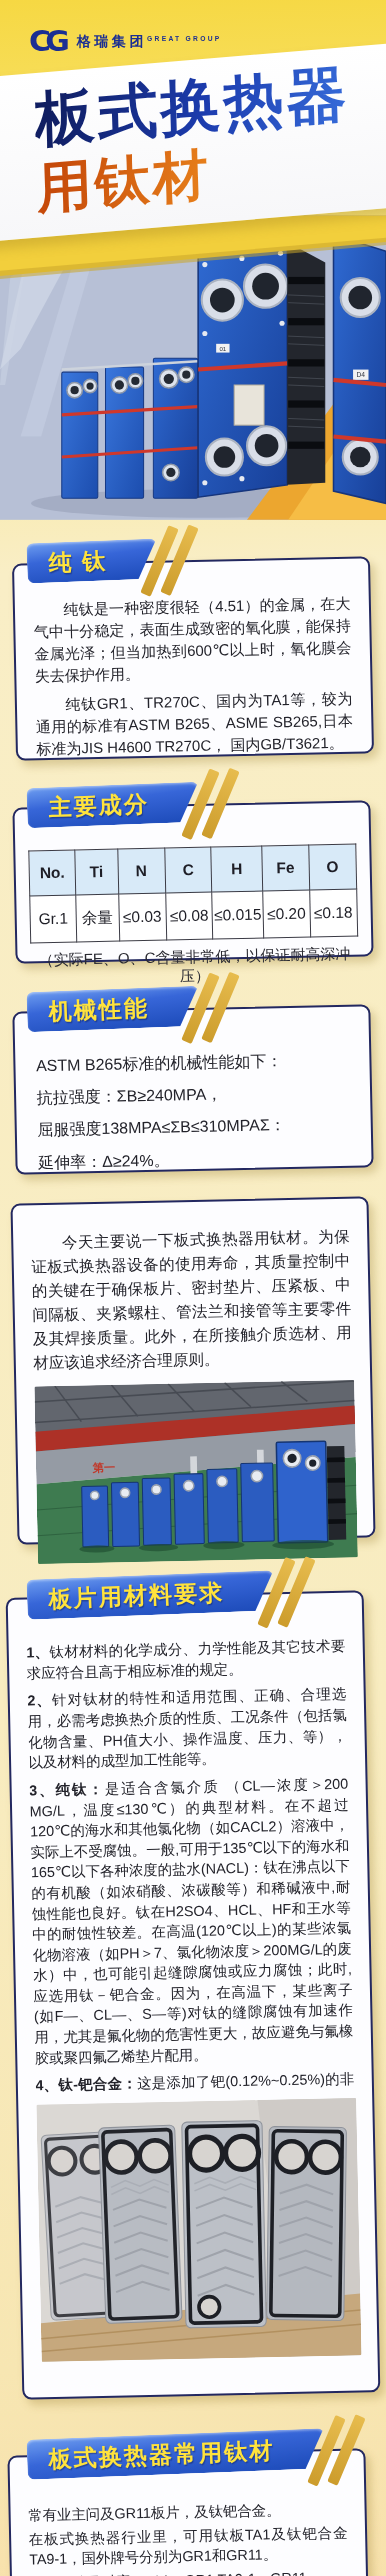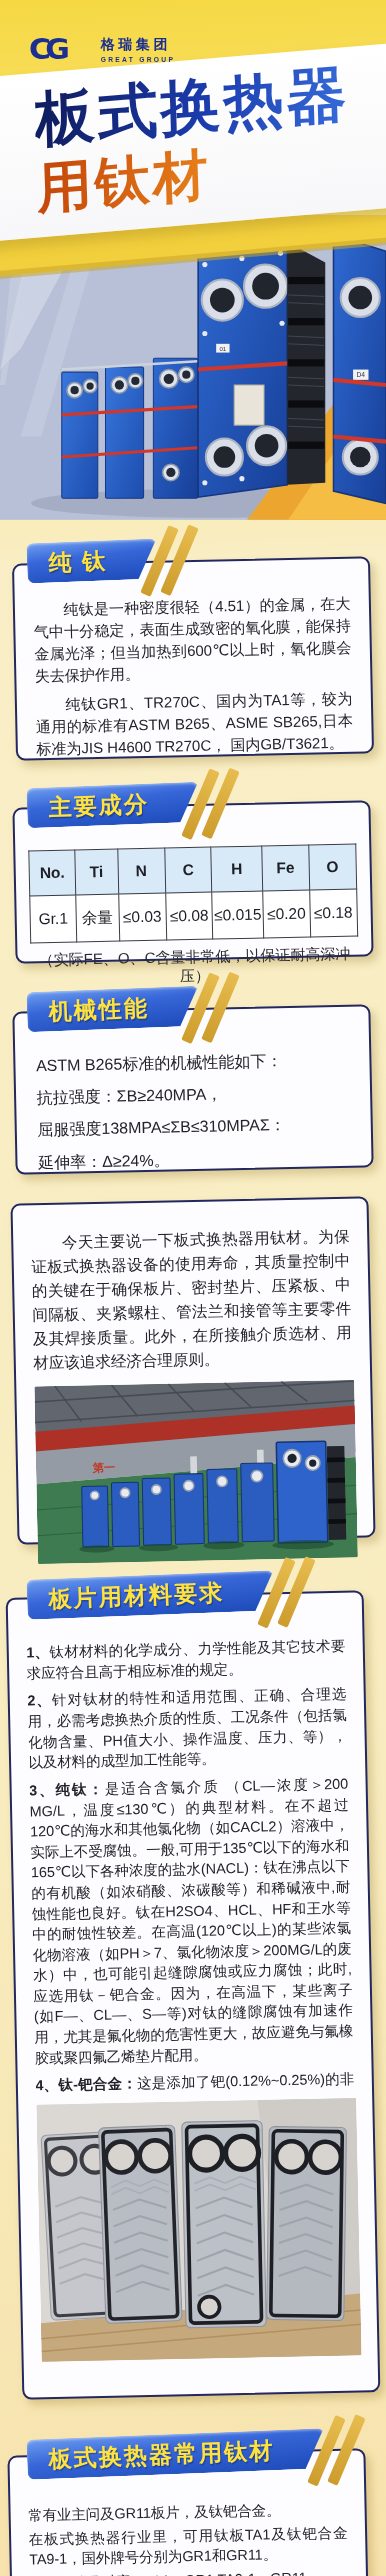--- a/index.html
+++ b/index.html
@@ -5,21 +5,21 @@
   html,body { margin:0; padding:0; }
   body {
     width:386px; height:3811px; position:relative; overflow:hidden;
     font-family:"Liberation Sans","DejaVu Sans",sans-serif;
     background:linear-gradient(178deg,#f6d843 0%,#f8e168 4%,#f9eec6 15%,#f8ecc0 45%,#f7e6b2 62%,#f9d9a2 78%,#f6c78c 90%,#f4bd80 100%);
   }
   .abs { position:absolute; }
   
   .logo { position:absolute; display:flex; align-items:center; gap:6.2px; z-index:6; }
   .logo .mono { font-family:"DejaVu Sans",sans-serif; font-weight:900; font-size:30px; letter-spacing:-5.7px; color:#1b2f93; transform:scaleY(.94); padding-right:6.2px; }
-  .logo .txt { display:flex; flex-direction:column;margin-left:24px; }
+  .logo .txt { display:flex; flex-direction:row; }
   .logo .cn { font-size:14px; font-weight:800; color:#1b2f93; letter-spacing:3.6px; }
   .logo .en { font-size:6.7px; font-weight:700; color:#1b2f93; letter-spacing:2.3px; margin-top:2.1px; }
   
   #title-band { position:absolute; left:-27px; top:60px; width:444px; height:164px;
     background:linear-gradient(180deg,#ffffff 0%,#f7f7f9 100%);
     transform:rotate(-4.8deg); border-radius:6.2px; box-shadow:0 8.2px 11.3px rgba(150,120,30,.30); z-index:3; }
   #title-inner { padding:12.4px 0 0 63px; transform:skewX(-3deg); }
   .t1 { font-size:60px; font-weight:900; letter-spacing:3.1px; line-height:1.18;
     background:linear-gradient(100deg,#101e62 5%,#1c3cae 45%,#3f7be8 95%);
     -webkit-background-clip:text; background-clip:text; color:transparent; -webkit-text-fill-color:transparent; }
@@ -56,21 +56,21 @@
   
   .req-text { height:454px; overflow:hidden; }
   .req-text .p { font-size:14.4px; line-height:20.6px; margin-bottom:7.2px; }
   .common-text { height:344px; overflow:hidden; }
   .common-text .p { font-size:14.4px; line-height:19.6px; margin-bottom:4.6px; }
   .photo { display:block; margin:0 auto; border-radius:2.1px; overflow:hidden; }
 </style>
 </head>
 <body>
 
-<div class="logo" style="left:29px; top:32px;">
+<div class="logo" style="left:29px; top:24px;">
   <span class="mono">CG</span>
   <span class="txt">
     <span class="cn">格瑞集团</span>
     <span class="en">GREAT GROUP</span>
   </span>
 </div>
 
 <div id="title-band">
   <div id="title-inner">
     <div class="t1">板式换热器</div>

